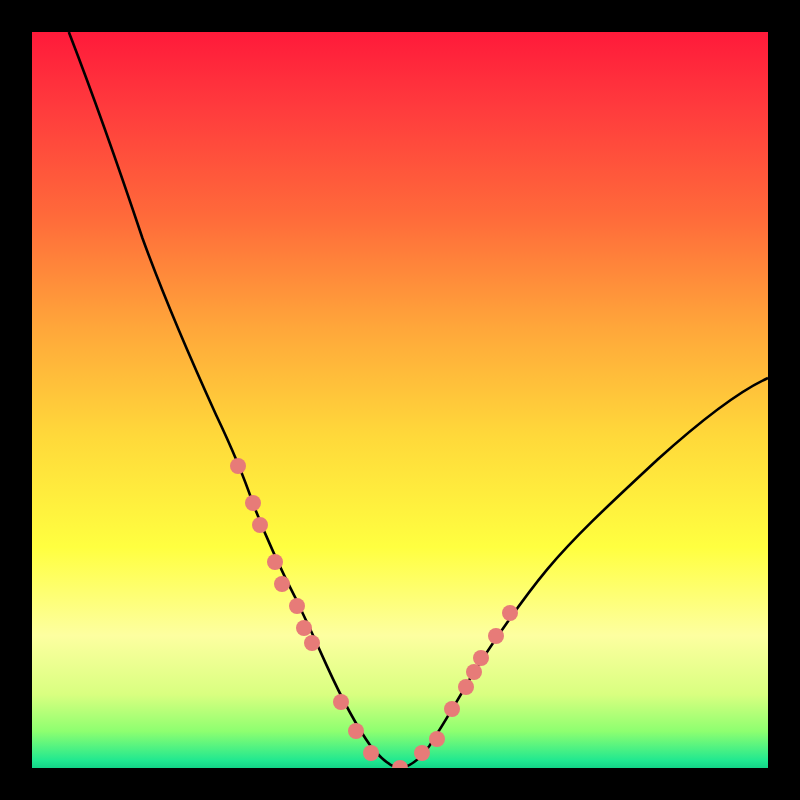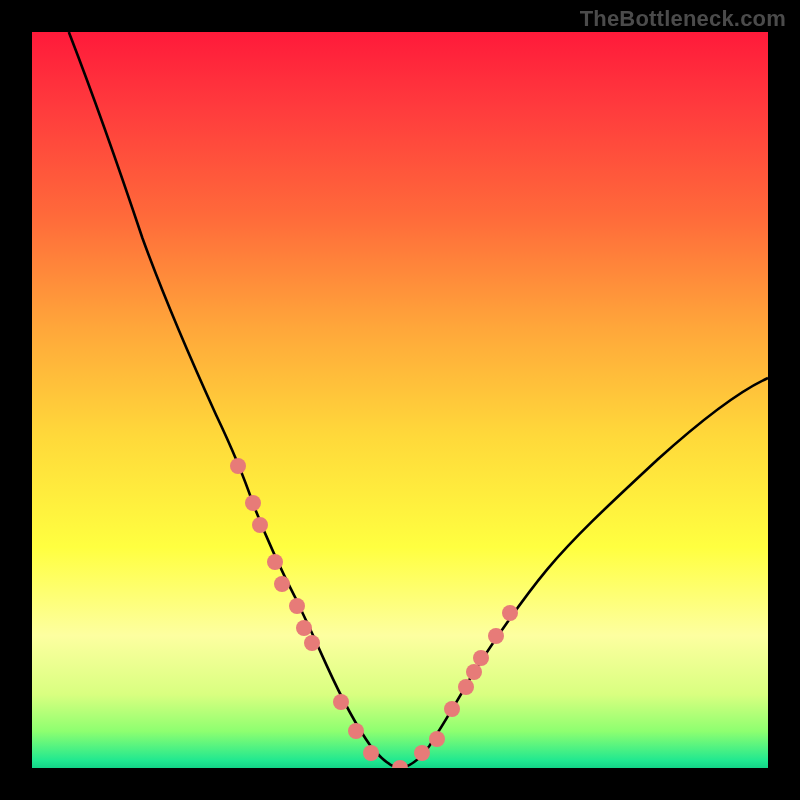--- a/index.html
+++ b/index.html
@@ -59,21 +59,20 @@
     inset: 0;
     width: 100%;
     height: 100%;
   }
 </style>
 </head>
 <body>
 
 <div class="frame">
 
-  <div class="watermark">TheBottleneck.com</div>
 
   <div class="plot-area">
     <div class="gradient-bg"></div>
 
     <svg class="curve" viewBox="0 0 736 736" preserveAspectRatio="none">
 
       <g>
         <path d="
           M 36.8 0
           C 60 60, 90 145, 110.4 206

